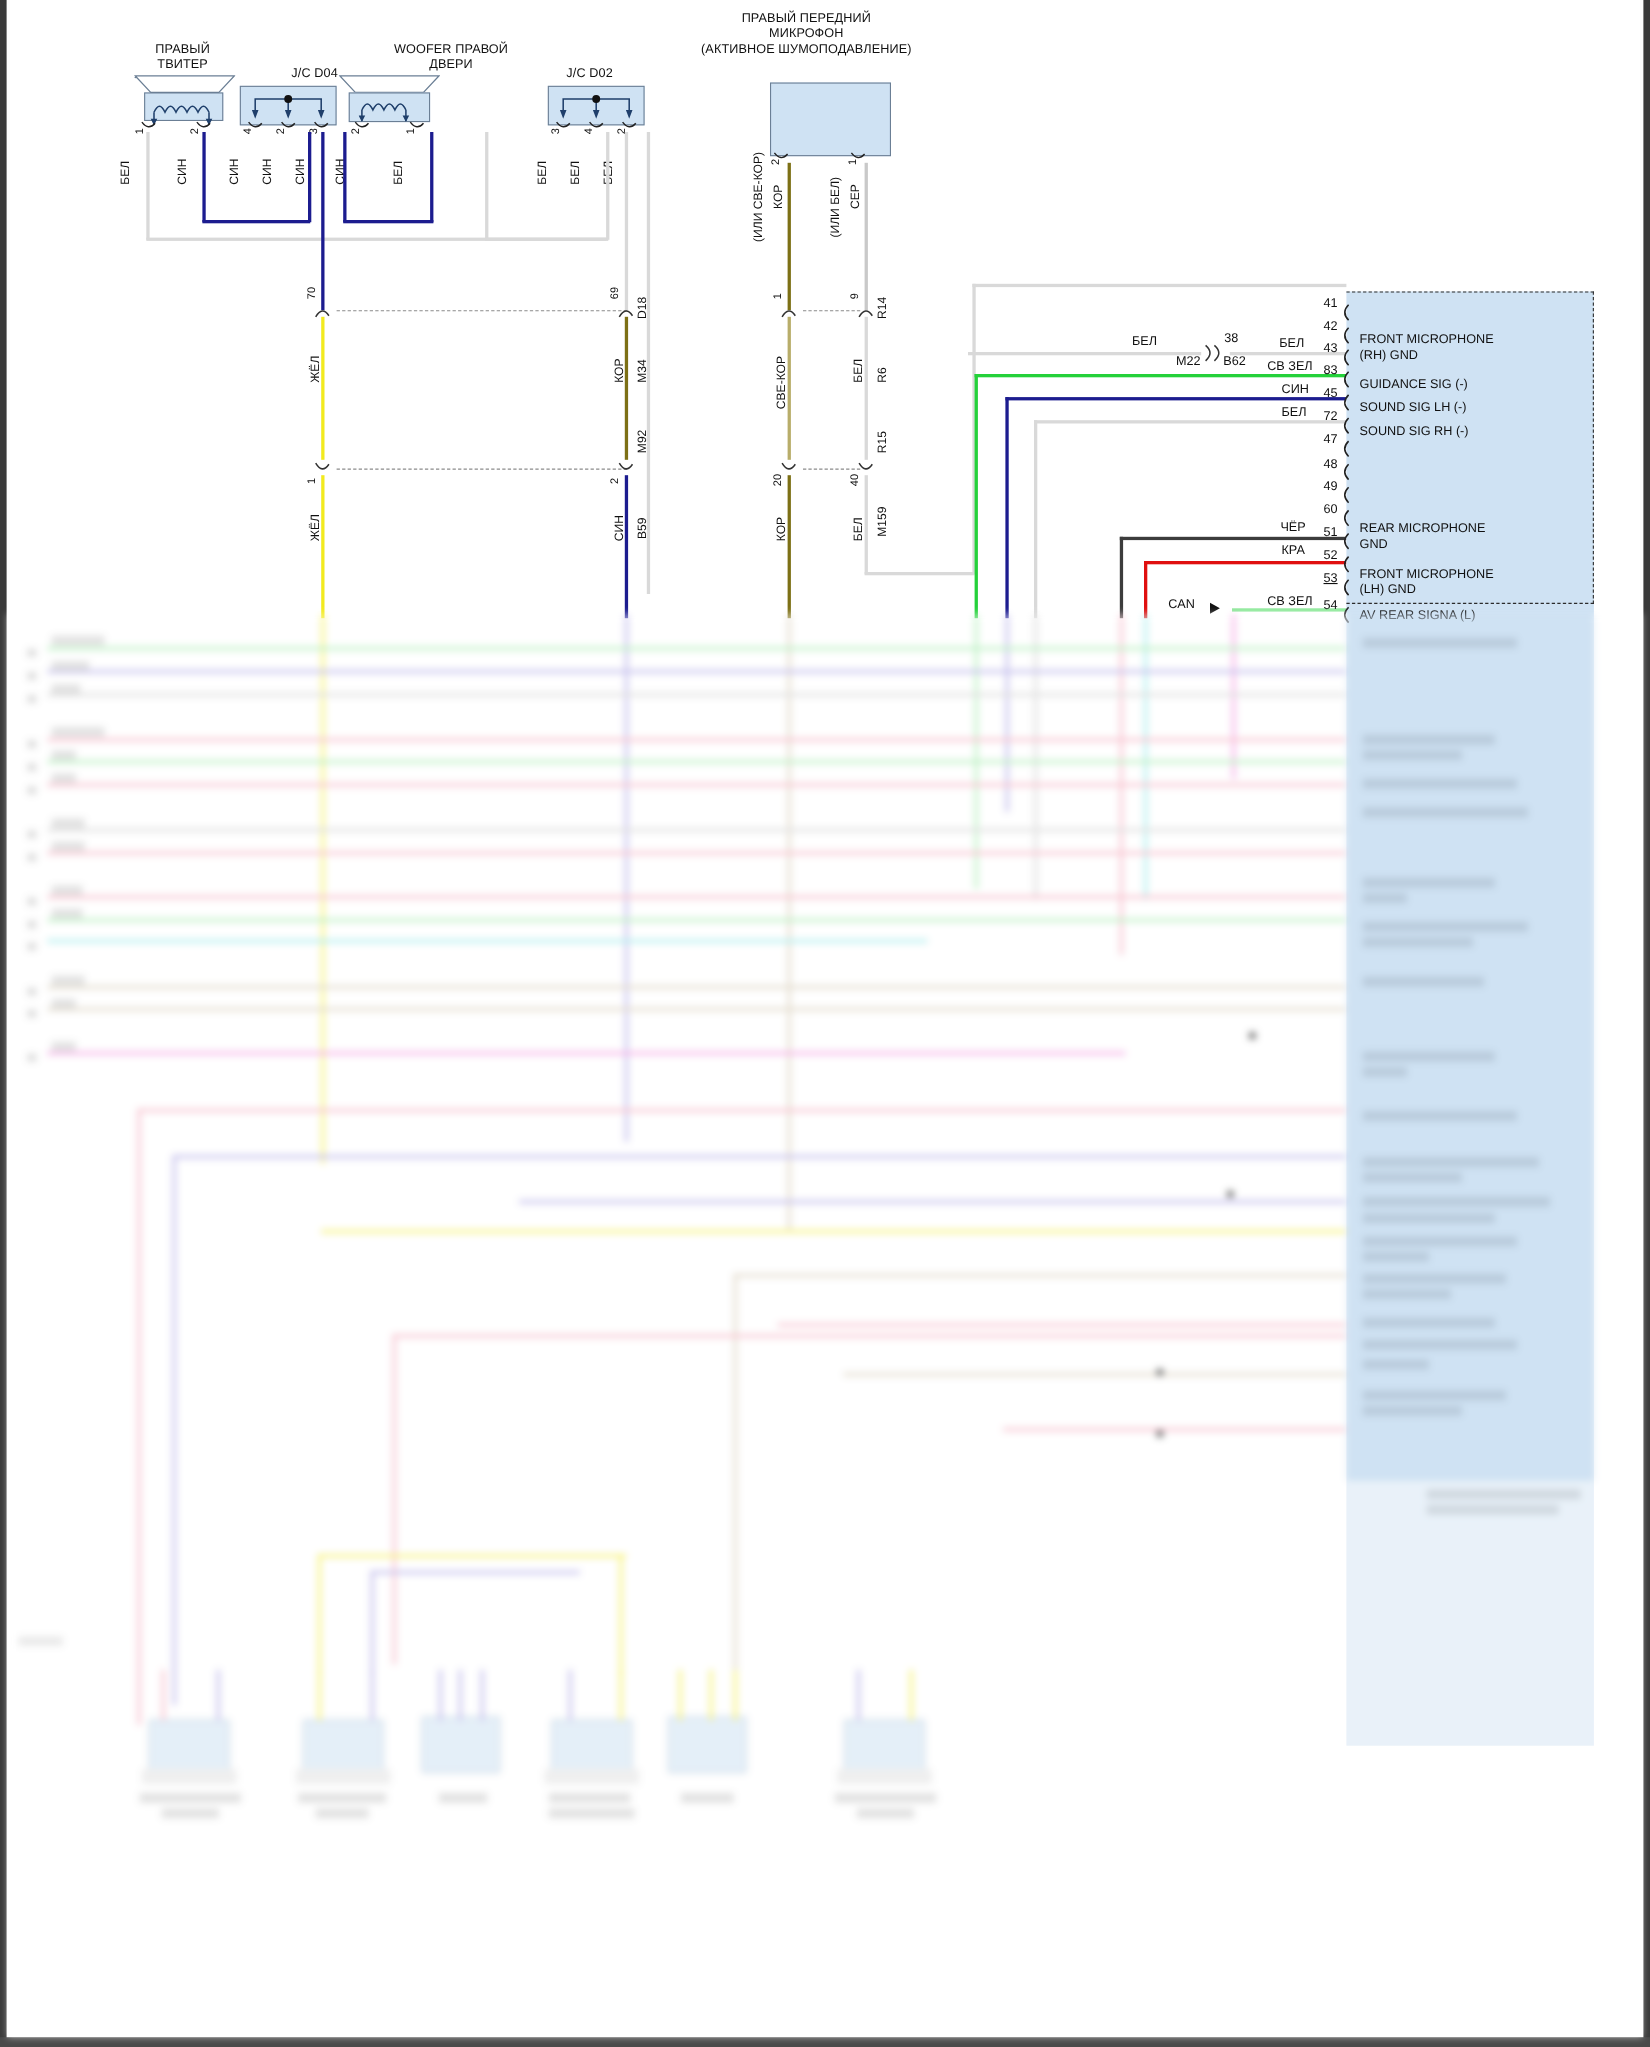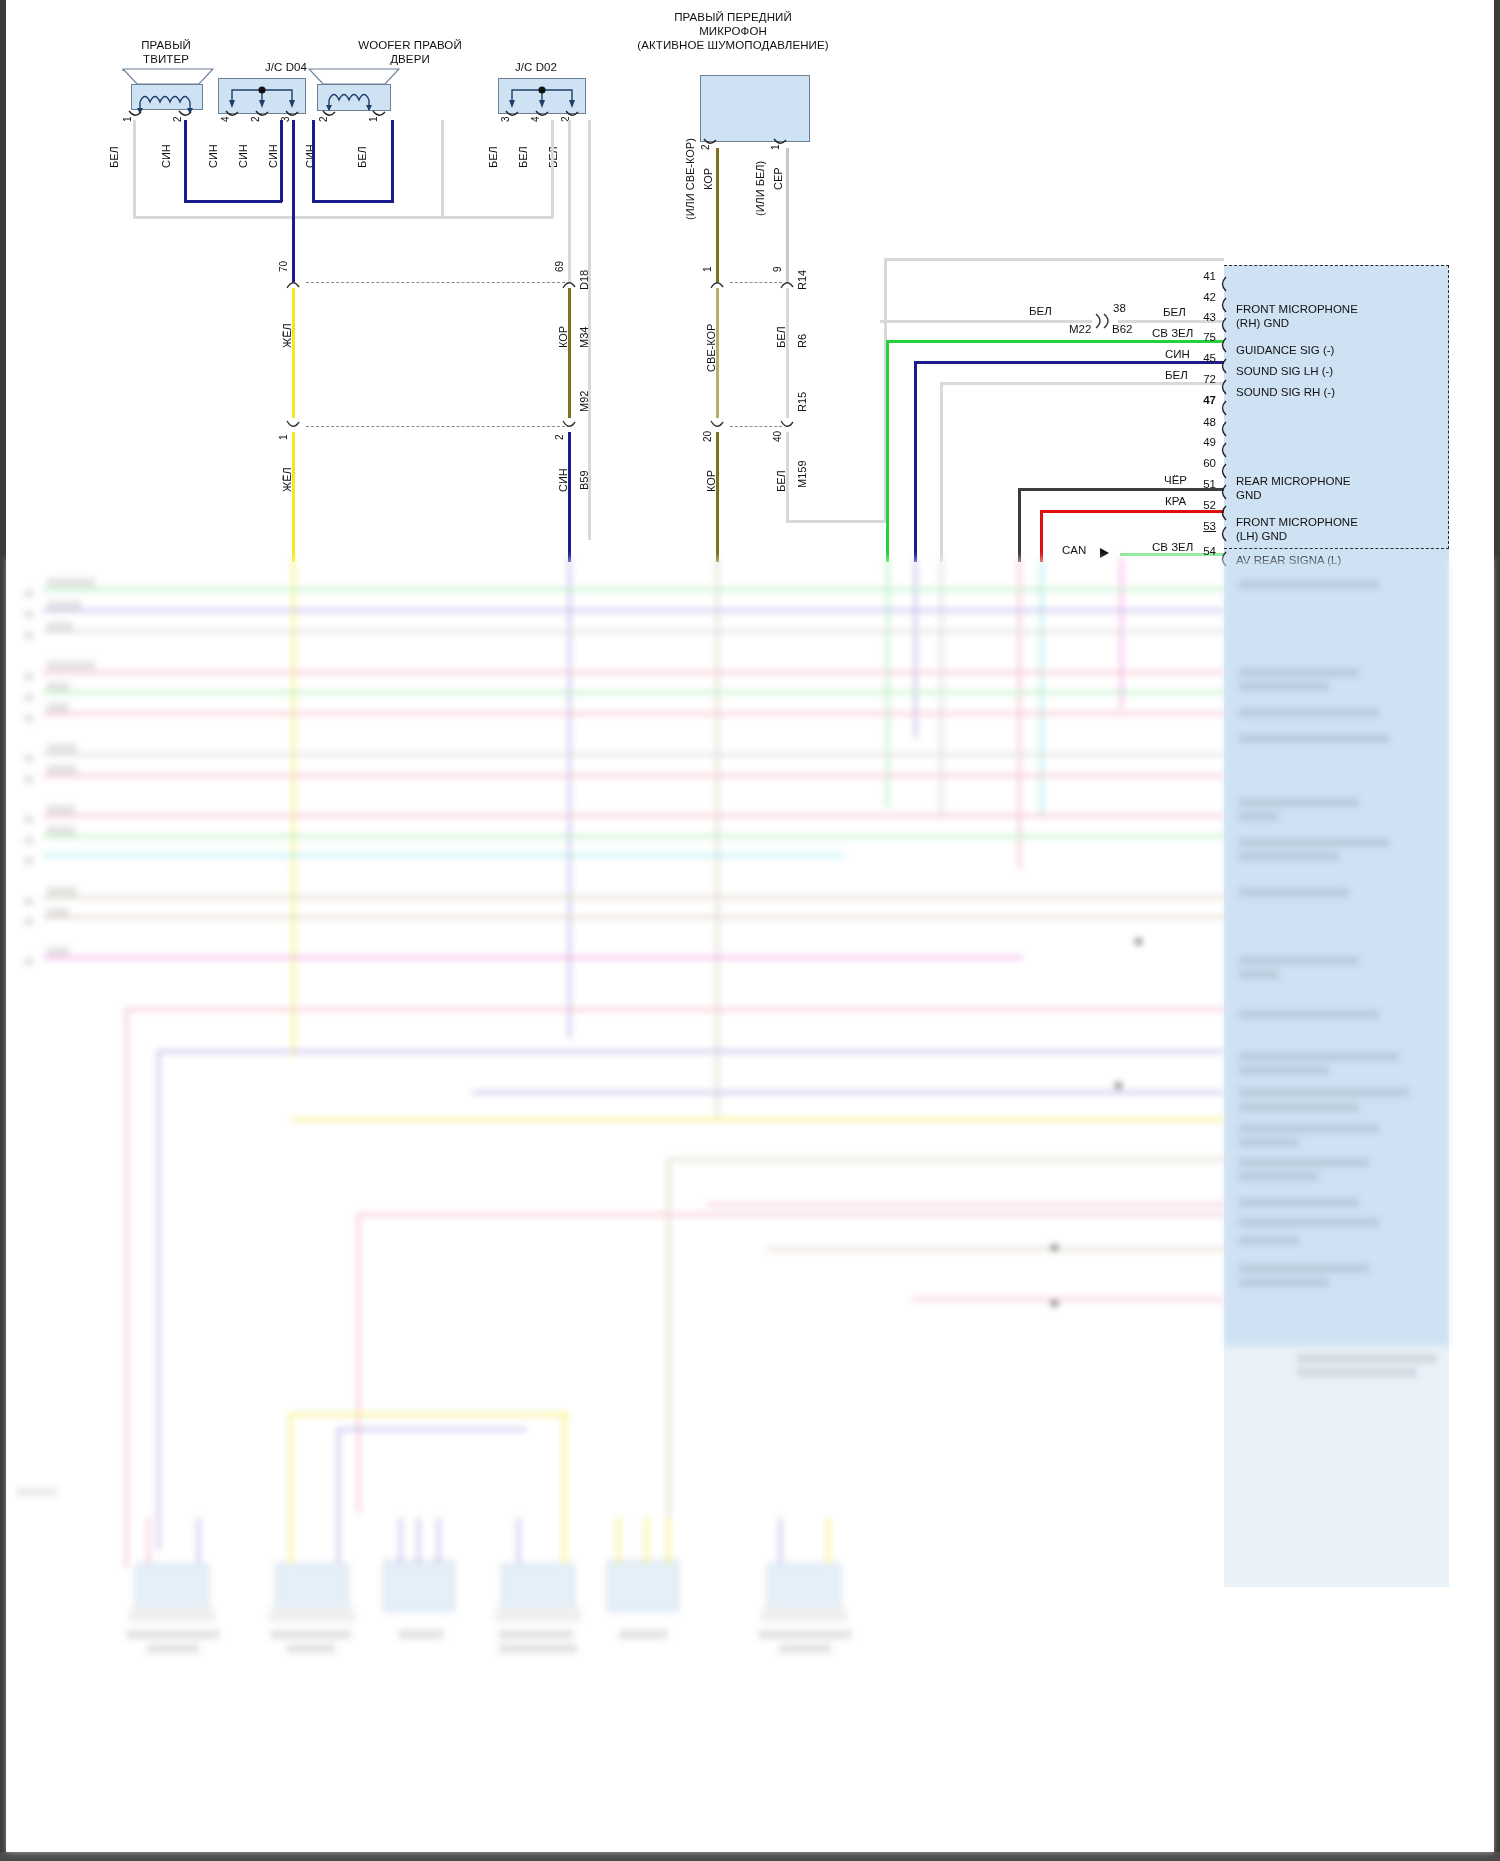--- a/index.html
+++ b/index.html
@@ -452,41 +452,41 @@
 
     <div class="hlabel" style="left:1163px; top:306px;">БЕЛ</div>
     <div class="pin-num" style="left:1196px; top:311px;">43</div>
     <svg style="position:absolute;left:1218px;top:317px" width="10" height="16">
         <path d="M8,1 q-7,7 0,14" stroke="#222" fill="none" stroke-width="1.4"></path>
       </svg>
     <div class="ecu-label" style="left:1236px; top:303px; width:185px;">FRONT MICROPHONE
 (RH) GND</div>
 
     <div class="hlabel" style="left:1152px; top:327px;">СВ ЗЕЛ</div>
-    <div class="pin-num" style="left:1196px; top:331px;">75</div>
+    <div class="pin-num" style="left:1196px; top:331px;">83</div>
     <svg style="position:absolute;left:1218px;top:337px" width="10" height="16">
         <path d="M8,1 q-7,7 0,14" stroke="#222" fill="none" stroke-width="1.4"></path>
       </svg>
     <div class="ecu-label" style="left:1236px; top:344px; width:185px;">GUIDANCE SIG (-)</div>
 
     <div class="hlabel" style="left:1165px; top:348px;">СИН</div>
     <div class="pin-num" style="left:1196px; top:352px;">45</div>
     <svg style="position:absolute;left:1218px;top:358px" width="10" height="16">
         <path d="M8,1 q-7,7 0,14" stroke="#222" fill="none" stroke-width="1.4"></path>
       </svg>
     <div class="ecu-label" style="left:1236px; top:365px; width:185px;">SOUND SIG LH (-)</div>
 
     <div class="hlabel" style="left:1165px; top:369px;">БЕЛ</div>
     <div class="pin-num" style="left:1196px; top:373px;">72</div>
     <svg style="position:absolute;left:1218px;top:379px" width="10" height="16">
         <path d="M8,1 q-7,7 0,14" stroke="#222" fill="none" stroke-width="1.4"></path>
       </svg>
     <div class="ecu-label" style="left:1236px; top:386px; width:185px;">SOUND SIG RH (-)</div>
 
-    <div class="pin-num" style="left:1196px; top:394px;font-weight:bold;">47</div>
+    <div class="pin-num" style="left:1196px; top:394px;">47</div>
     <svg style="position:absolute;left:1218px;top:400px" width="10" height="16">
         <path d="M8,1 q-7,7 0,14" stroke="#222" fill="none" stroke-width="1.4"></path>
       </svg>
     <div class="pin-num" style="left:1196px; top:416px;">48</div>
     <svg style="position:absolute;left:1218px;top:421px" width="10" height="16">
         <path d="M8,1 q-7,7 0,14" stroke="#222" fill="none" stroke-width="1.4"></path>
       </svg>
     <div class="pin-num" style="left:1196px; top:436px;">49</div>
     <svg style="position:absolute;left:1218px;top:442px" width="10" height="16">
         <path d="M8,1 q-7,7 0,14" stroke="#222" fill="none" stroke-width="1.4"></path>

